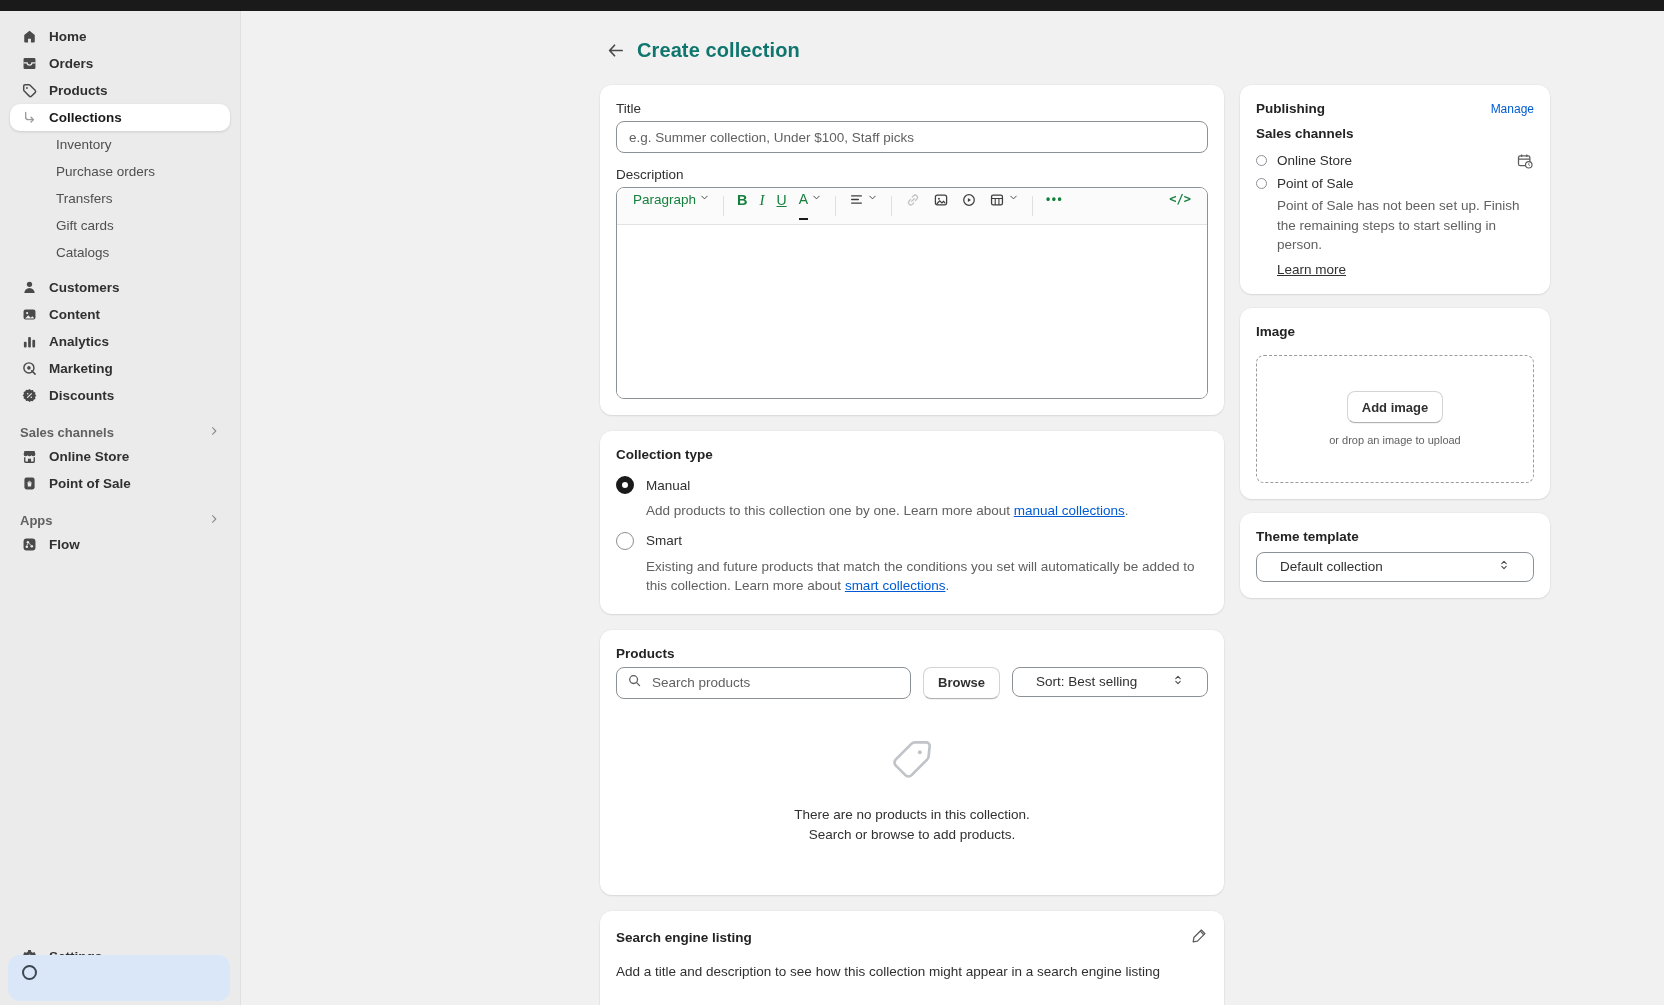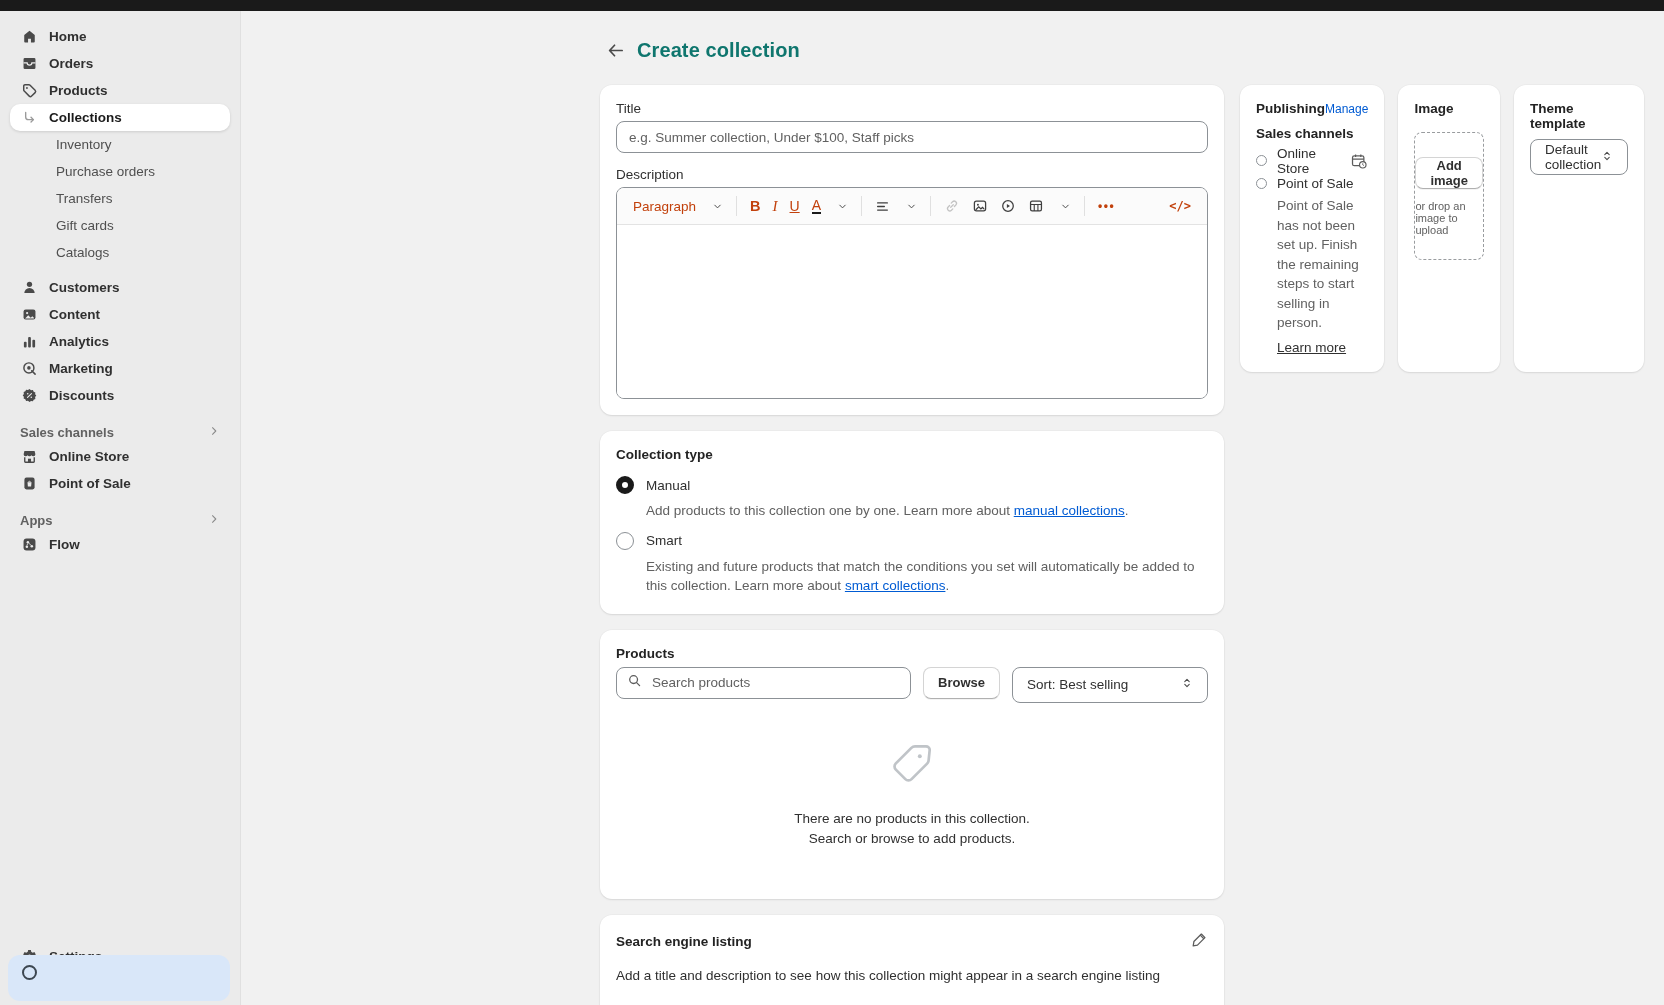--- a/index.html
+++ b/index.html
@@ -26,37 +26,37 @@
   .kbd-circle { width:15px; height:15px; border:2px solid #3d4751; border-radius:50%; }
 
   
   .main { flex:1; position:relative; overflow:hidden; }
   .page-header { display:flex; align-items:center; gap:8px; margin:24px 0 0 360px; height:30px; }
   .back-btn { width:28px; height:28px; display:flex; align-items:center; justify-content:center;
     border-radius:8px; cursor:pointer; }
   .page-title { font-size:20px; font-weight:700; color:#0f766e; margin:0; letter-spacing:.1px; }
   .columns { display:flex; gap:16px; margin:20px 0 0 359px; align-items:flex-start; }
   .col-left { width:624px; display:flex; flex-direction:column; gap:16px; }
-  .col-right { width:310px; display:flex; flex-direction:row; gap:14px; }
+  .col-right { width:310px; display:flex; flex-direction:column; gap:14px; }
   .card { background:#fff; border-radius:12px; padding:16px;
     box-shadow:0 0 0 1px rgba(0,0,0,.02), 0 1px 2px rgba(0,0,0,.09); }
   .card-heading { font-size:13.5px; font-weight:700; color:#232323; }
   .field-label { font-size:13.5px; color:#303030; margin-bottom:5px; }
   .text-input { width:100%; height:32px; border:1px solid #8c9196; border-radius:8px; padding:0 12px;
     font-size:13.5px; color:#303030; background:#fff; font-family:inherit; }
   .text-input::placeholder, .search-inp::placeholder { color:#616161; opacity:1; }
   a.lnk { color:#005bd3; text-decoration:underline; cursor:pointer; }
   a.lnk-plain { color:#005bd3; text-decoration:none; cursor:pointer; font-size:12px; }
 
   
   .editor { border:1px solid #8c9196; border-radius:8px; overflow:hidden; margin-top:2px; }
   .editor-toolbar { display:flex; align-items:center; height:37px; padding:0 10px; background:#fbfbfb;
     border-bottom:1px solid #e3e3e3; }
-  .tb-btn { display:flex; align-items:center; gap:16px; padding:0 6px; height:28px; border-radius:6px;
-    font-size:13.5px; color:#c2410c; cursor:pointer; }
+  .tb-btn { display:flex; gap:3px; padding:0 6px; height:28px; border-radius:6px;
+    font-size:13.5px; color:#15803d; cursor:pointer; }
   .tb-div { width:1px; height:20px; background:#e0e0e0; margin:0 7px; }
   .tb-bold { font-weight:700; font-size:14.5px; }
   .tb-italic { font-style:italic; font-family:"Liberation Serif","DejaVu Serif",serif; font-size:15px; }
   .tb-under { text-decoration:underline; font-size:14px; }
   .tb-color { border-bottom:2px solid #1a1a1a; line-height:1.05; font-size:14px; }
   .tb-more { letter-spacing:1.5px; font-size:12px; font-weight:700; }
   .tb-code { margin-left:auto; font-family:"DejaVu Sans Mono",monospace; font-size:12px; font-weight:700; }
   .editor-body { height:173px; background:#fff; cursor:text; }
 
   
@@ -69,21 +69,21 @@
 
   
   .products-row { display:flex; gap:12px; margin-top:6px; }
   .search-box { flex:1; display:flex; align-items:center; gap:8px; border:1px solid #8c9196;
     border-radius:8px; height:32px; padding:0 10px; background:#fff; }
   .search-inp { border:none; outline:none; flex:1; font-size:13.5px; font-family:inherit; color:#303030; background:transparent; }
   .btn-secondary { height:32px; padding:0 14px; background:#fff; border:1px solid #d4d4d4;
     border-bottom-color:#b0b0b0; border-radius:8px; font-size:13px; font-weight:700; color:#303030;
     font-family:inherit; cursor:pointer; box-shadow:0 1px 0 rgba(26,26,26,.05); }
   .select-box { display:flex; align-items:center; justify-content:space-between; border:1px solid #8c9196;
-    border-radius:8px; height:36px; padding:0 14px; font-size:13.5px; color:#303030; cursor:pointer; background:#fff; }
+    border-radius:8px; height:30px; padding:0 23px; font-size:13.5px; color:#303030; cursor:pointer; background:#fff; }
   .sort-select { width:196px; }
   .empty-state { display:flex; flex-direction:column; align-items:center; padding:36px 0 34px; }
   .empty-text { font-size:13.5px; color:#303030; text-align:center; line-height:1.5; margin-top:16px; }
 
   
   .card-head { display:flex; align-items:center; justify-content:space-between; }
   .seo-desc { margin-top:16px; font-size:13.5px; color:#303030; }
 
   
   .subhead { font-size:13.5px; font-weight:700; color:#232323; margin:10px 0 8px; }

